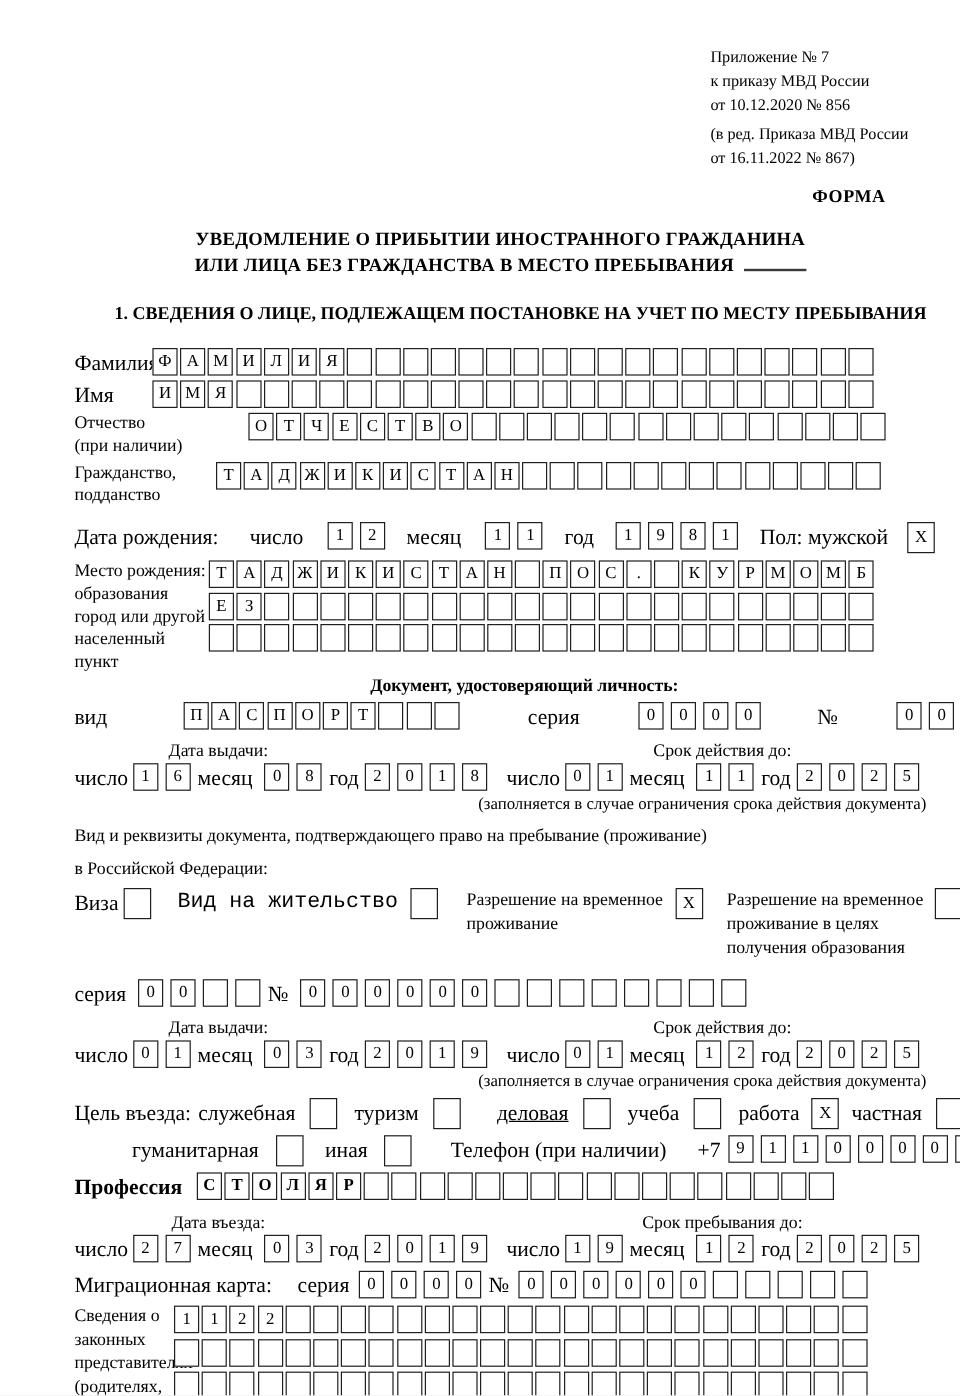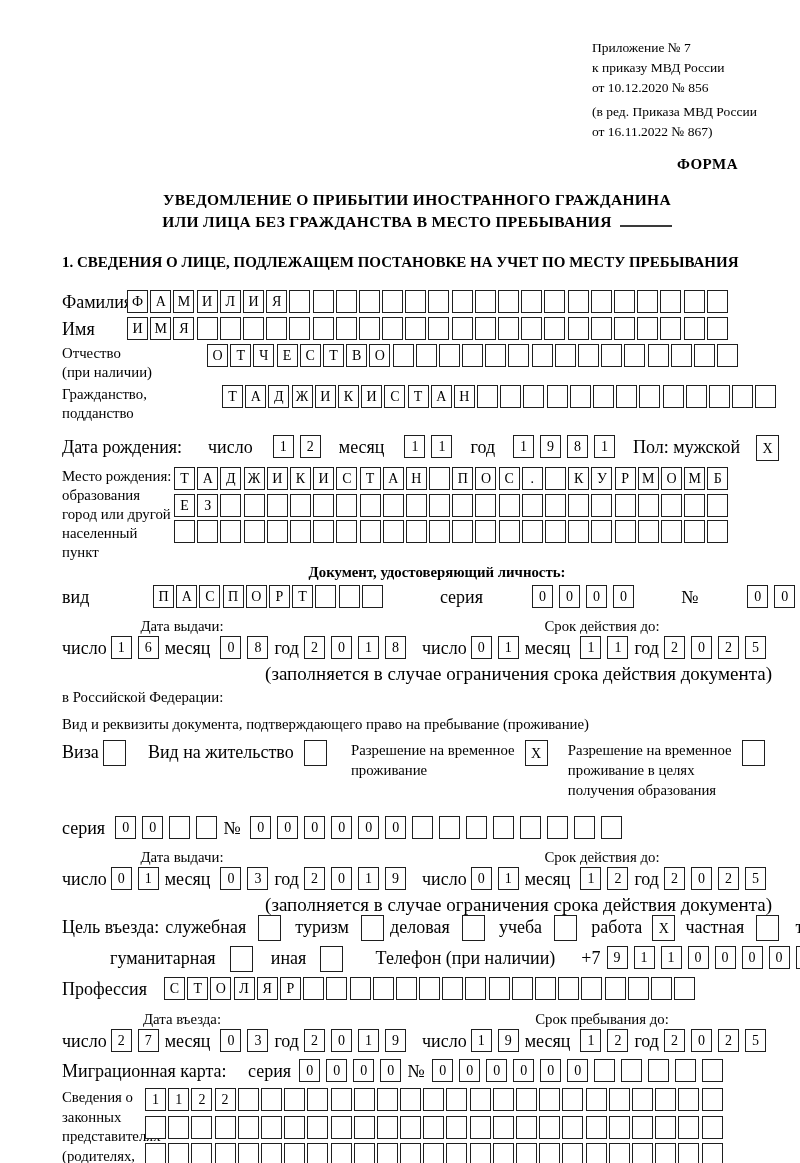--- a/index.html
+++ b/index.html
@@ -7,21 +7,21 @@
     width:800px;height:1163px;background:#ffffff;color:#000;
     font-family:"Liberation Serif","DejaVu Serif",serif;
     box-sizing:border-box;padding:38px 28px 0 62px;
     position:relative;overflow:hidden;margin:0 auto;
   }
   .apx{margin-left:530px;font-size:13.5px;line-height:20px;}
   .apx .g{margin-top:4px;}
   .forma{text-align:right;padding-right:34px;font-weight:bold;font-size:15px;letter-spacing:.5px;margin-top:14px;}
   .title{text-align:center;font-weight:bold;font-size:15.5px;line-height:22px;margin-top:16px;letter-spacing:.3px;}
   .blank{display:inline-block;width:52px;border-bottom:2px solid #3a3a3a;height:13px;margin-left:8px;}
-  .sec{font-weight:bold;font-size:15px;margin-top:21px;white-space:nowrap;}
+  .sec{font-weight:bold;font-size:15px;margin-top:21px;white-space:nowrap;text-align:right;}
   .formbody{margin-top:19px;}
   .row{display:flex;align-items:flex-start;margin-bottom:3px;}
   .lbl{font-size:18px;line-height:24px;flex:none;white-space:nowrap;}
   .lblcol{flex:none;font-size:14.8px;line-height:19px;}
   .boxes{display:flex;flex:none;}
   .box{
     display:inline-flex;align-items:center;justify-content:center;flex:none;
     width:19px;height:21px;border:1.8px solid #1f1f1f;margin-right:2.2px;
     font-size:14px;line-height:21px;background:#fff;
   }
@@ -29,21 +29,21 @@
   .cb{margin:0 4px;}
   .cb .box{width:21px;height:24px;}
   .dates{position:relative;margin-bottom:2px;}
   .dates .cols{display:flex;}
   .dcl{width:360px;flex:none;}
   .dcr{flex:none;}
   .dhead{font-size:14.8px;line-height:20px;text-align:center;}
   .dhead.l{padding-right:120px;}
   .dhead.r{padding-left:10px;}
   .dgrp{display:flex;align-items:flex-start;}
-  .dnote{position:absolute;right:0;top:47px;font-size:19px;white-space:nowrap;}
+  .dnote{position:absolute;right:0;top:47px;font-size:14px;white-space:nowrap;}
   .pb{padding-bottom:22px;}
   .intro{font-size:14.8px;line-height:27px;}
   .opts{display:flex;align-items:flex-start;margin-top:2px;margin-bottom:10px;min-height:66px;}
   .optcol{flex:none;font-size:14.8px;line-height:20px;text-align:left;}
   .center-bold{text-align:center;font-weight:bold;font-size:14.8px;margin:2px 0 4px 40px;}
   .reps{display:flex;position:relative;margin-top:2px;}
   .reps .boxrows .boxes{margin-bottom:4.5px;}
 </style>
 </head>
 <body>
@@ -158,21 +158,21 @@
           <span class="box"></span>
           <span class="box"></span>
           <span class="box"></span>
           <span class="box"></span>
           <span class="box"></span>
           <span class="box"></span>
           <span class="box"></span>
         </span>
     </div>
 
-    <div class="row" style="margin-bottom:12px;gap:42px;">
+    <div class="row" style="margin-bottom:12px;">
       <span class="lblcol" style="width:118px;">
         <div>Гражданство,</div>
         <div>подданство</div>
       </span>
       <span class="boxes">
           <span class="box">Т</span>
           <span class="box">А</span>
           <span class="box">Д</span>
           <span class="box">Ж</span>
           <span class="box">И</span>
@@ -398,30 +398,30 @@
                 <span class="box">2</span>
                 <span class="box">5</span>
               </span>
           </div>
         </div>
       </div>
       <div class="dnote">(заполняется в случае ограничения срока действия документа)</div>
     </div>
 
     <div class="intro">
+      <div>Вид и реквизиты документа, подтверждающего право на пребывание (проживание)</div>
       <div>в Российской Федерации:</div>
-      <div>Вид и реквизиты документа, подтверждающего право на пребывание (проживание)</div>
     </div>
 
     <div class="opts">
       <span class="lbl">Виза</span>
       <span class="boxes cb">
           <span class="box"></span>
         </span>
-      <span class="lbl" style="margin-left:16px;">Вид на жительство</span>
+      <span class="lbl" style="margin-left:16px;font-family:Liberation Mono, monospace;">Вид на жительство</span>
       <span class="boxes cb" style="margin-left:10px;">
           <span class="box"></span>
         </span>
       <span class="optcol" style="margin-left:18px;">
         <div>Разрешение на временное</div>
         <div>проживание</div>
       </span>
       <span class="boxes cb" style="margin-left:10px;">
           <span class="box">X</span>
         </span>
@@ -515,21 +515,21 @@
     <div class="row" style="margin-bottom:5px;">
       <span class="lbl">Цель въезда:</span>
       <span class="lbl" style="margin-left:6px;margin-right:8px;">служебная</span>
       <span class="boxes cb">
           <span class="box"></span>
         </span>
       <span class="lbl" style="margin-left:8px;margin-right:8px;">туризм</span>
       <span class="boxes cb">
           <span class="box"></span>
         </span>
-      <span class="lbl" style="margin-left:0;margin-right:8px;">деловая</span>
+      <span class="lbl" style="margin-left:24px;margin-right:8px;text-decoration:underline;">деловая</span>
       <span class="boxes cb">
           <span class="box"></span>
         </span>
       <span class="lbl" style="margin-left:8px;margin-right:8px;">учеба</span>
       <span class="boxes cb">
           <span class="box"></span>
         </span>
       <span class="lbl" style="margin-left:8px;margin-right:6px;">работа</span>
       <span class="boxes cb">
           <span class="box">X</span>
@@ -562,21 +562,21 @@
           <span class="box">0</span>
           <span class="box">0</span>
           <span class="box">0</span>
           <span class="box">0</span>
           <span class="box">0</span>
           <span class="box">0</span>
           <span class="box"></span>
         </span>
     </div>
 
-    <div class="row" style="margin-bottom:8px;">
+    <div class="row" style="margin-bottom:8px;font-weight:bold;">
       <span class="lbl" style="width:102px;">Профессия</span>
       <span class="boxes">
           <span class="box">С</span>
           <span class="box">Т</span>
           <span class="box">О</span>
           <span class="box">Л</span>
           <span class="box">Я</span>
           <span class="box">Р</span>
           <span class="box"></span>
           <span class="box"></span>

